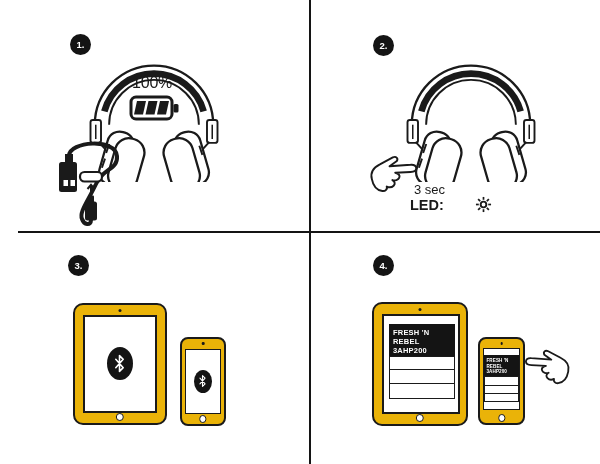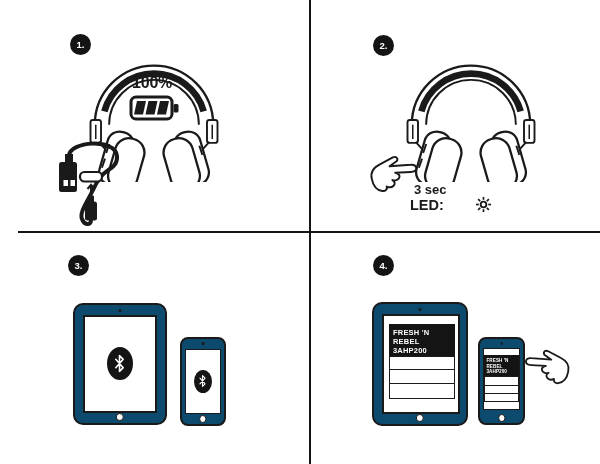--- a/index.html
+++ b/index.html
@@ -12,27 +12,27 @@
   .v-div{left:309px;top:0;width:2.2px;height:464px;}
   .h-div{left:18px;top:230.5px;width:582px;height:2.2px;}
 
   .badge{
     position:absolute;width:21px;height:21px;border-radius:50%;
     background:#141414;color:#fff;font-weight:700;font-size:9.5px;
     display:flex;align-items:center;justify-content:center;letter-spacing:0;
   }
 
   .abs{position:absolute;}
-  .pct{font-weight:700;font-size:16px;letter-spacing:-0.2px;}
-  .sec-label{font-weight:700;font-size:13px;}
+  .pct{font-weight:400;font-size:16px;letter-spacing:-0.2px;}
+  .sec-label{font-weight:400;font-size:13px;}
   .led-row{display:flex;align-items:center;gap:3px;}
   .led-label{font-weight:800;font-size:14.5px;}
 
   
-  .device{position:absolute;background:#0c4a6e;border:2.4px solid #1a1a1a;box-sizing:border-box;}
+  .device{position:absolute;background:#eab308;border:2.4px solid #1a1a1a;box-sizing:border-box;}
   .tablet{border-radius:10px;}
   .phone{border-radius:8px;border-width:2.2px;}
   .cam{position:absolute;top:4px;left:50%;transform:translateX(-50%);width:3px;height:3px;border-radius:50%;background:#1a1a1a;}
   .phone .cam{width:2.6px;height:2.6px;top:3.4px;}
   .home{position:absolute;bottom:1.6px;left:50%;transform:translateX(-50%);width:8.4px;height:8.4px;border-radius:50%;border:1.6px solid #1a1a1a;box-sizing:border-box;background:#fff;}
   .phone .home{width:7.4px;height:7.4px;bottom:1.4px;border-width:1.4px;}
   .screen{position:absolute;border:2px solid #1a1a1a;background:#fff;box-sizing:border-box;overflow:hidden;}
   .screen.center{display:flex;align-items:center;justify-content:center;}
   .bt-oval{background:#141414;border-radius:50%;display:flex;align-items:center;justify-content:center;}
   .bt-big{width:26px;height:33px;}

